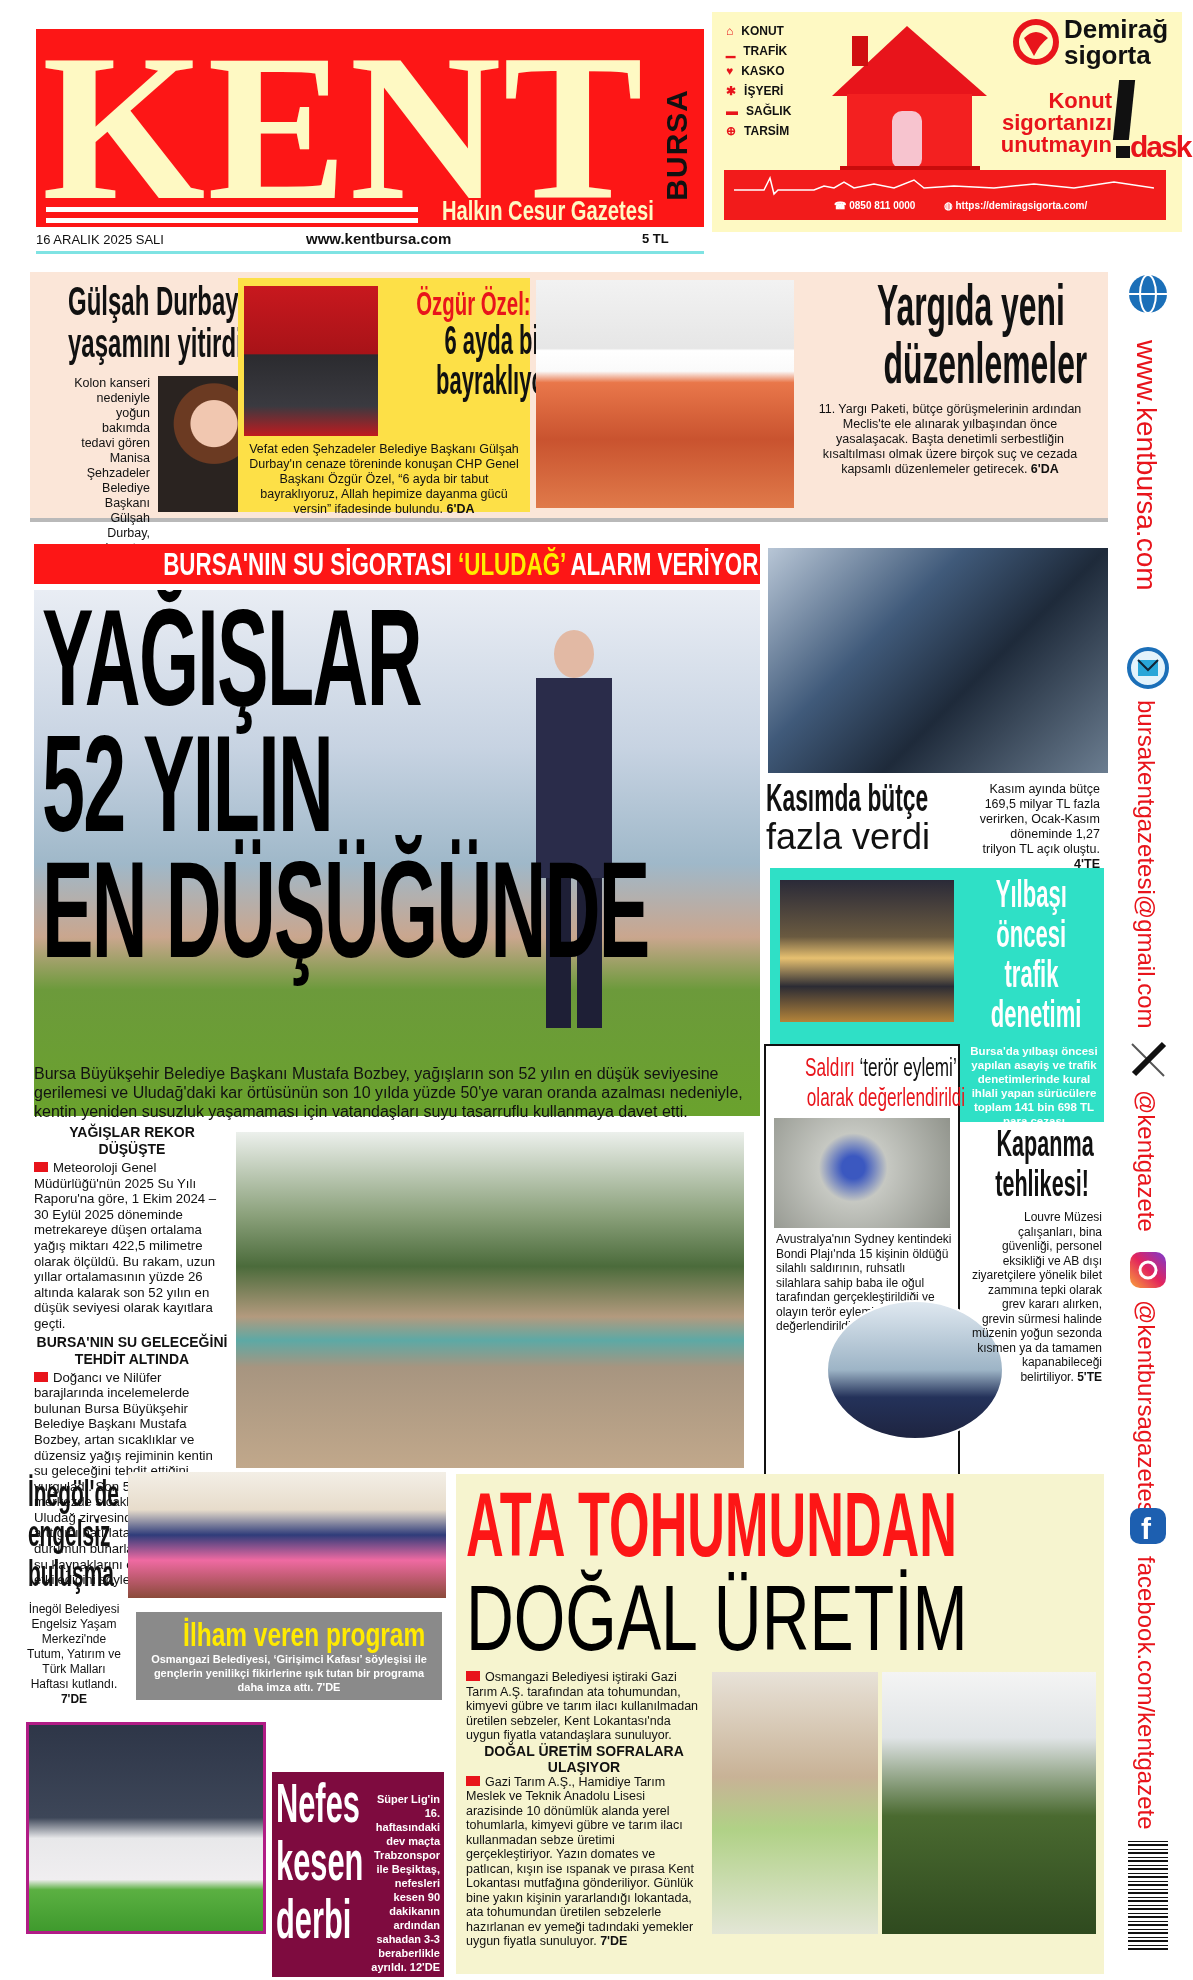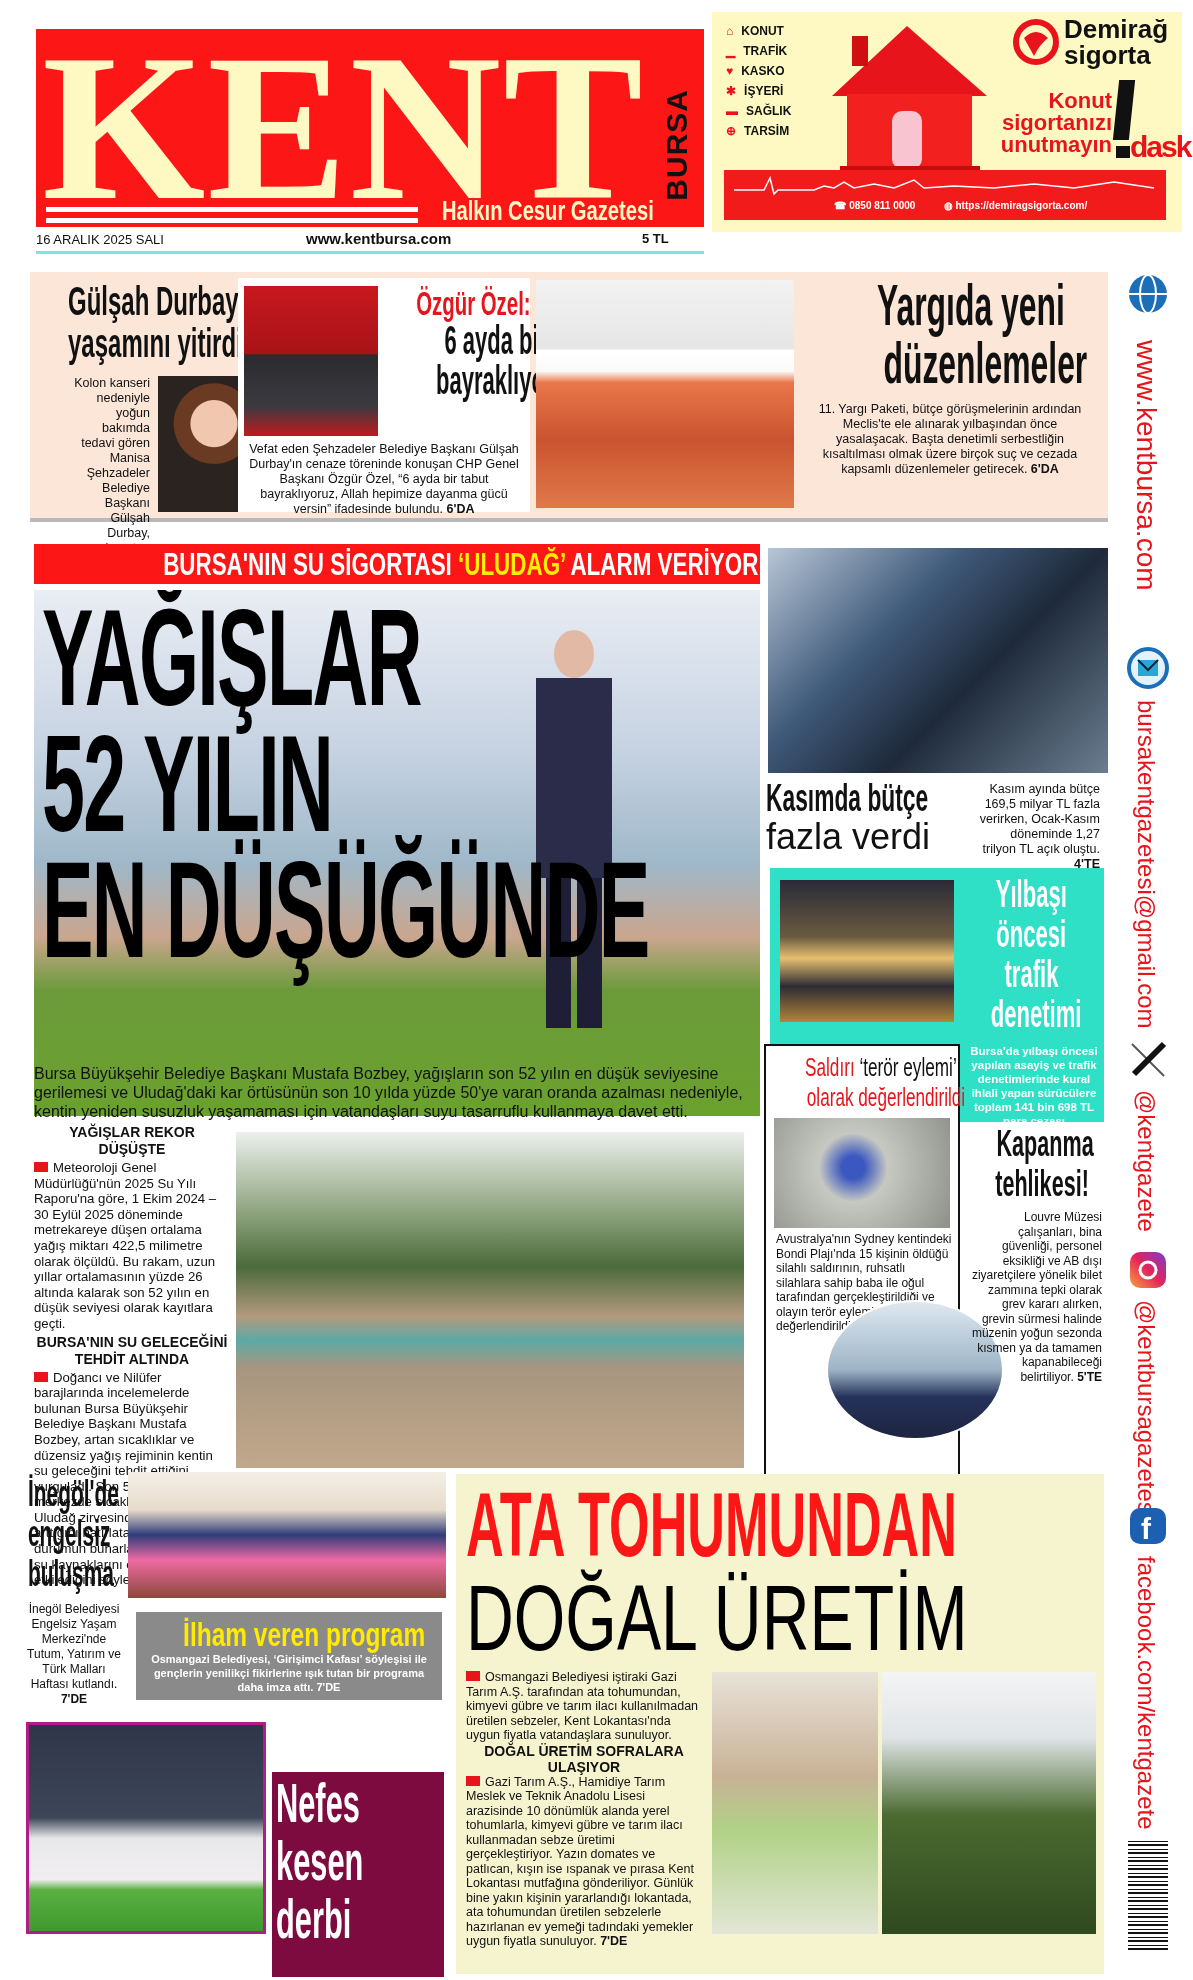--- a/index.html
+++ b/index.html
@@ -111,21 +111,21 @@
       <div class="narrow" style="transform:scaleX(0.6);">Gülşah Durbay</div><br>
       <div class="narrow" style="transform:scaleX(0.6);margin-top:-4px;">yaşamını yitirdi</div>
     </div>
     <div class="abs col-text" style="left:0;top:96px;width:82px;text-align:right;font-size:12.5px;line-height:15px;">
       <span>Kolon kanseri nedeniyle yoğun bakımda tedavi gören Manisa Şehzadeler Belediye Başkanı Gülşah Durbay, hayatını kaybetti.</span>
       <div class="ref">6'DA</div>
     </div>
     <div class="abs photo" style="left:90px;top:96px;width:112px;height:136px;background:radial-gradient(circle at 50% 35%,#f1c7b0 0 22%,#6b3a22 23% 38%,#2a2320 39%);"></div>
   </div>
 
-  <div class="abs" style="left:208px;top:6px;width:292px;height:234px;background:#ffffff;">
+  <div class="abs" style="left:208px;top:6px;width:292px;height:234px;background:#fde047;">
     <div class="abs photo" style="left:6px;top:8px;width:134px;height:150px;background:linear-gradient(180deg,#c8181e 0%,#a81318 45%,#2b2b2f 46%,#3a3a40 80%,#c01a1f 100%);"></div>
     <div class="abs" style="left:140px;top:8px;width:152px;text-align:center;">
       <div style="font-size:34px;font-weight:900;line-height:34px;color:#e8141b;text-decoration:underline;"><span class="narrowc" style="transform:scaleX(0.6);">Özgür Özel:</span></div>
       <div style="font-size:40px;font-weight:900;line-height:40px;"><span class="narrowc" style="transform:scaleX(0.55);">6 ayda bir tabut</span></div>
       <div style="font-size:40px;font-weight:900;line-height:40px;"><span class="narrowc" style="transform:scaleX(0.55);">bayraklıyoruz</span></div>
     </div>
     <div class="abs col-text" style="left:10px;top:164px;width:272px;text-align:center;font-size:12.5px;line-height:15px;">
       <span>Vefat eden Şehzadeler Belediye Başkanı Gülşah Durbay'ın cenaze töreninde konuşan CHP Genel Başkanı Özgür Özel, “6 ayda bir tabut bayraklıyoruz, Allah hepimize dayanma gücü versin” ifadesinde bulundu.</span> <span class="ref">6'DA</span>
     </div>
   </div>
@@ -268,20 +268,23 @@
   </div>
 </div>
 
 <div class="abs photo" style="left:26px;top:1722px;width:240px;height:212px;border:3px solid #b11c86;background:linear-gradient(180deg,#2e3648 0%,#3d4658 45%,#e8e8ea 55%,#f0eef0 75%,#5bb042 80%,#3f9a2d 100%);"></div>
 <div class="abs" style="left:272px;top:1724px;width:172px;height:205px;background:#7e0b3f;margin-top:48px;">
   <div class="abs" style="left:4px;top:2px;width:90px;color:#fff;font-size:56px;font-weight:900;line-height:58px;">
     <div><span class="narrow" style="transform:scaleX(0.55);">Nefes</span></div>
     <div><span class="narrow" style="transform:scaleX(0.55);">kesen</span></div>
     <div><span class="narrow" style="transform:scaleX(0.55);">derbi</span></div>
   </div>
+  <div class="abs" style="left:92px;top:20px;width:76px;text-align:right;color:#fff;font-weight:700;font-size:11px;line-height:14px;">
+    <span>Süper Lig'in 16. haftasındaki dev maçta Trabzonspor ile Beşiktaş, nefesleri kesen 90 dakikanın ardından sahadan 3-3 beraberlikle ayrıldı.</span> <span>12'DE</span>
+  </div>
 </div>
 
 <div class="abs" style="left:456px;top:1474px;width:648px;height:500px;background:#f6f4cf;">
   <div class="abs" style="left:10px;top:6px;width:630px;color:#fd1616;font-size:90px;font-weight:900;line-height:90px;">
     <span class="narrow" style="transform:scaleX(0.58);">ATA TOHUMUNDAN</span>
   </div>
   <div class="abs" style="left:10px;top:98px;width:630px;color:#000;font-size:92px;line-height:92px;">
     <span class="narrow" style="transform:scaleX(0.72);">DOĞAL ÜRETİM</span>
   </div>
   <div class="abs col-text" style="left:10px;top:196px;width:236px;font-size:12.5px;line-height:14.5px;">

